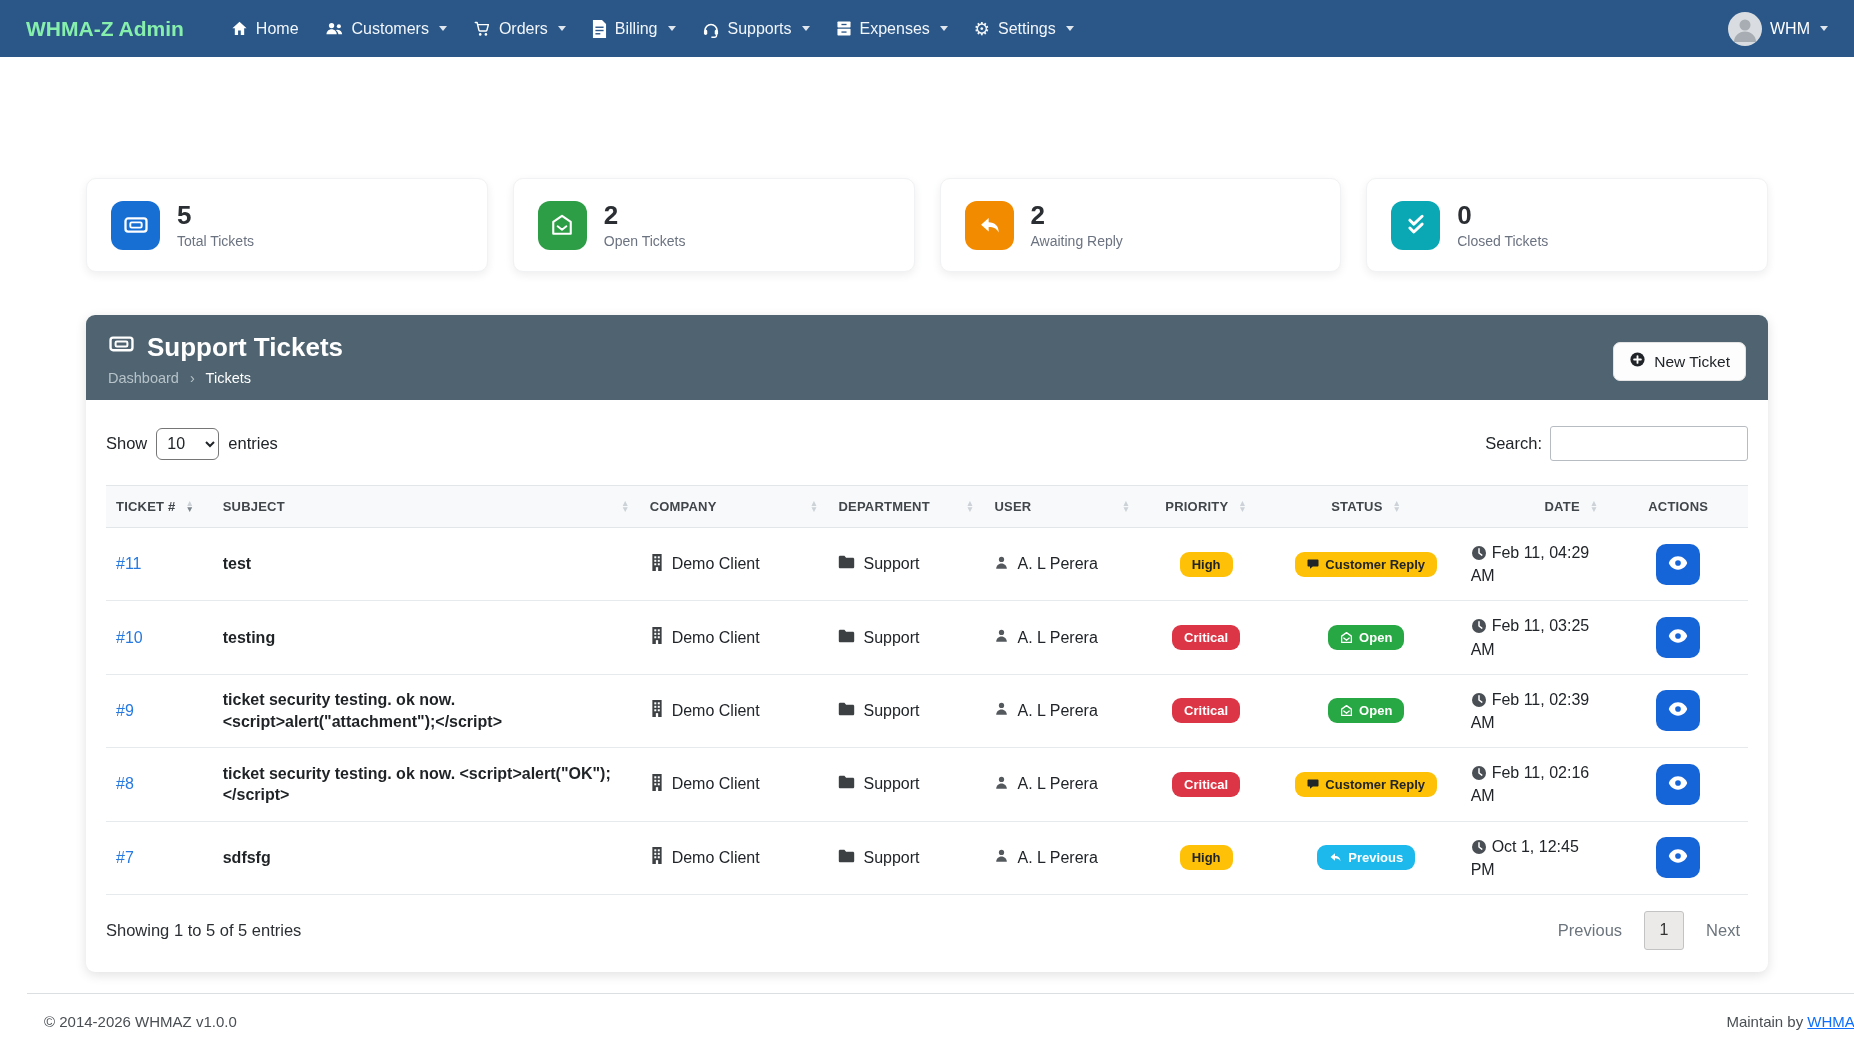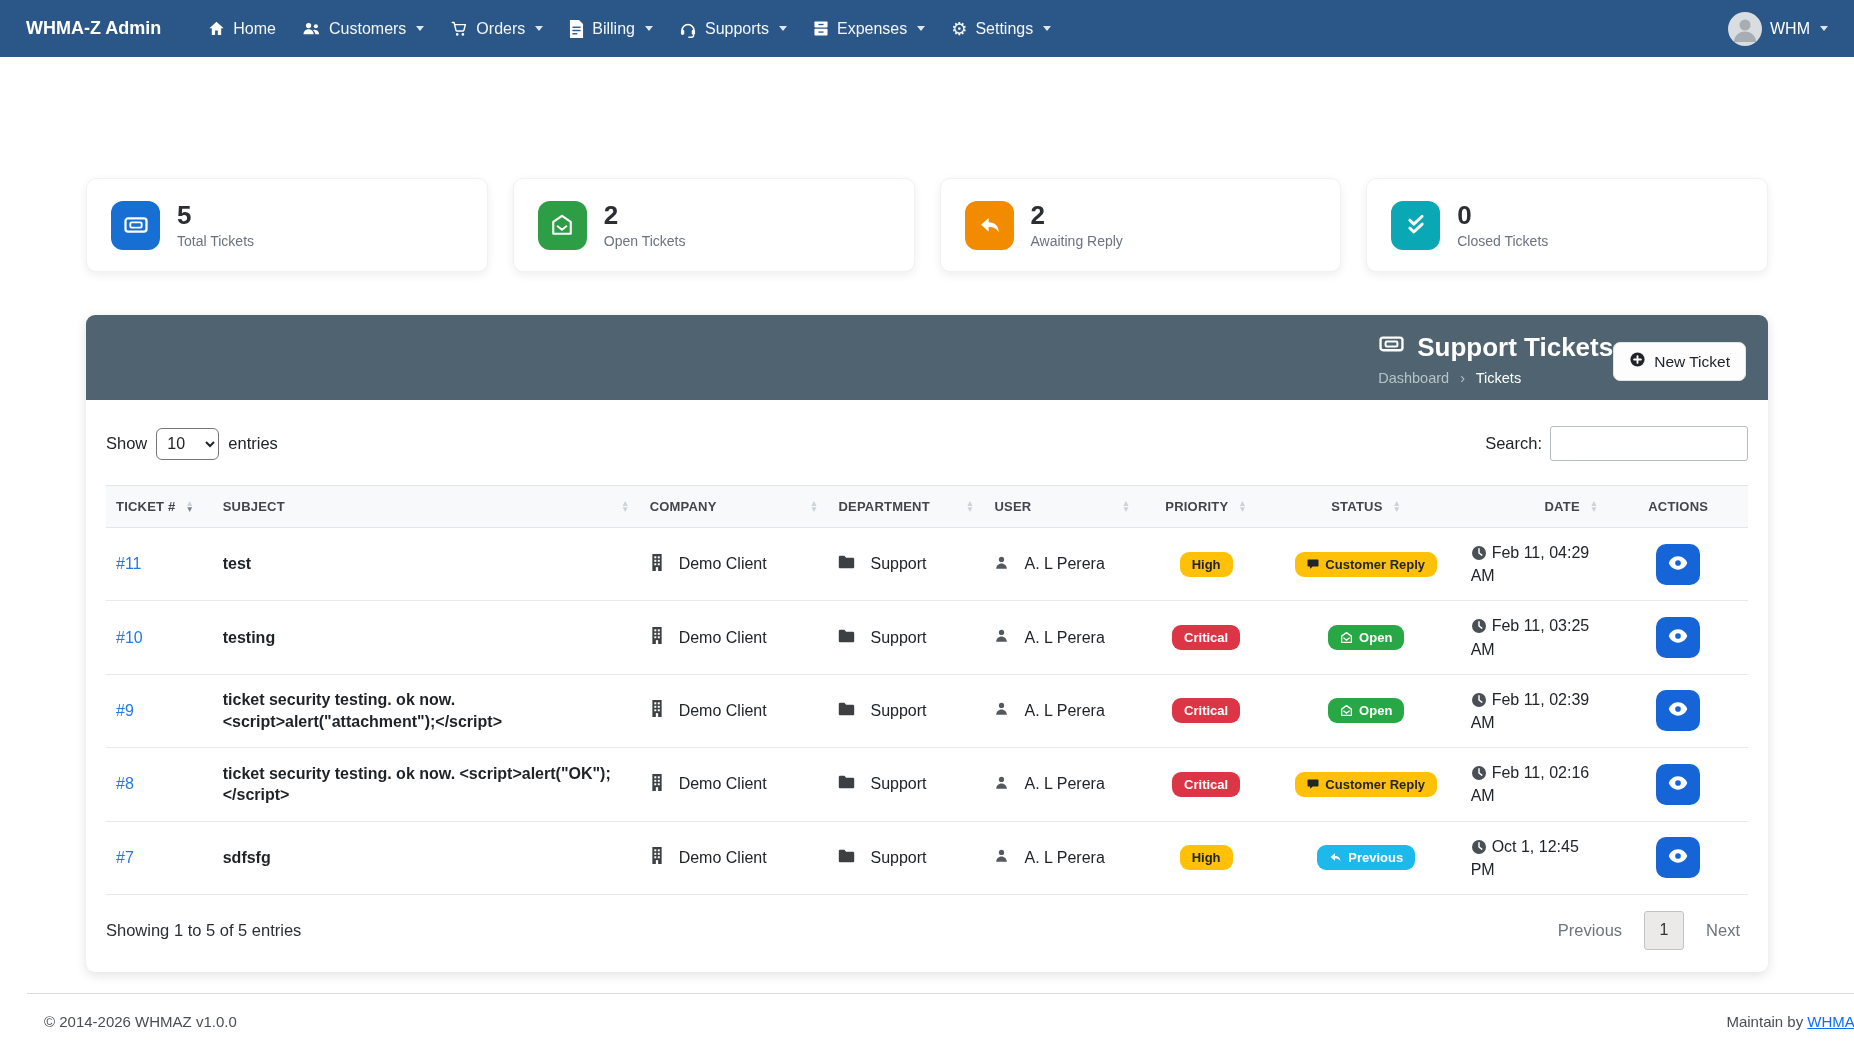--- a/index.html
+++ b/index.html
@@ -7,21 +7,21 @@
   body {
     font-family:"Liberation Sans", sans-serif;
     background:#ffffff; color:#212529; position:relative; overflow:hidden;
   }
 
   
   .navbar {
     height:57px; background:#2a5788; display:flex; align-items:center;
     padding:0 26px; color:#fff;
   }
-  .brand { font-size:18px; font-weight:bold; color:#ffffff; margin-right:34px; cursor:pointer; }
+  .brand { font-size:21px; font-weight:bold; color:#86efac; margin-right:34px; cursor:pointer; }
   .nav-items { display:flex; align-items:center; flex:1; }
   .nav-item {
     display:flex; align-items:center; gap:8px; padding:9px 13px; font-size:16px;
     color:#f2f6fa; cursor:pointer; border-radius:4px;
   }
   .nav-item svg { display:block; }
   .nav-gear { font-size:18px; line-height:1; }
   .caret {
     display:inline-block; width:0; height:0; margin-left:2px;
     border-left:4px solid transparent; border-right:4px solid transparent;
@@ -46,21 +46,21 @@
     width:49px; height:49px; border-radius:12px; flex:0 0 49px;
     display:flex; align-items:center; justify-content:center;
   }
   .stat-num { font-size:26px; font-weight:bold; color:#2b2f33; line-height:1.1; }
   .stat-label { font-size:14px; color:#6b7280; margin-top:3px; }
 
   
   .panel { margin-top:43px; border-radius:9px; box-shadow:0 3px 12px rgba(0,0,0,.12); background:#fff; }
   .panel-header {
     background:#4f6470; border-radius:9px 9px 0 0; padding:15px 22px 14px;
-    color:#fff; display:flex; justify-content:flex-end; align-items:flex-start;
+    color:#fff; display:flex; justify-content:space-between; align-items:flex-start;
   }
   .panel-title { font-size:26px; font-weight:bold; display:flex; align-items:center; gap:12px; }
   .breadcrumb { margin-top:6px; font-size:14.5px; }
   .crumb-muted { color:#b7c2c9; cursor:pointer; }
   .crumb-sep { color:#b7c2c9; margin:0 7px; }
   .crumb-active { color:#fff; }
   .btn-new-ticket {
     background:#fdfdfd; border:1px solid #e3e3e3; color:#212529; font-size:15.5px;
     border-radius:7px; padding:8px 15px; display:flex; align-items:center; gap:8px;
     cursor:pointer; margin-top:12px; font-family:inherit;
@@ -91,21 +91,21 @@
   .sort-ic { display:inline-flex; flex-direction:column; line-height:.62; font-size:8.5px; color:#ccd2d8; }
   .th-sorted-desc .sort-desc { color:#7c858d; }
   th.c-center .th-inner { justify-content:center; }
   tbody td { border-bottom:1px solid #e7eaed; padding:13px 10px; font-size:16px; vertical-align:middle; }
   .col-ticket{width:6.5%;} .col-subject{width:26%;} .col-company{width:11.5%;}
   .col-dept{width:9.5%;} .col-user{width:9.5%;} .col-priority{width:8%;}
   .col-status{width:11.5%;} .col-date{width:9%;} .col-actions{width:8.5%;}
   td.c-center { text-align:center; }
   .ticket-link { color:#2679e0; font-weight:normal; text-decoration:none; cursor:pointer; font-size:16px; }
   .subject-text { font-weight:bold; color:#1f2326; line-height:1.35; }
-  .cell-ic { display:inline-flex; align-items:center; gap:15px; }
+  .cell-ic { display:inline-flex; align-items:center; gap:8px; }
   .cell-ic svg { flex:0 0 auto; }
   .date-cell { line-height:1.45; }
   .date-cell svg { vertical-align:-3px; margin-right:5px; }
 
   .badge {
     display:inline-flex; align-items:center; gap:6px; font-size:13px; font-weight:bold;
     padding:5px 12px; border-radius:9px; white-space:nowrap;
   }
   .badge-high, .badge-customer-reply { background:#ffc107; color:#212529; }
   .badge-critical { background:#dc3545; color:#fff; }

